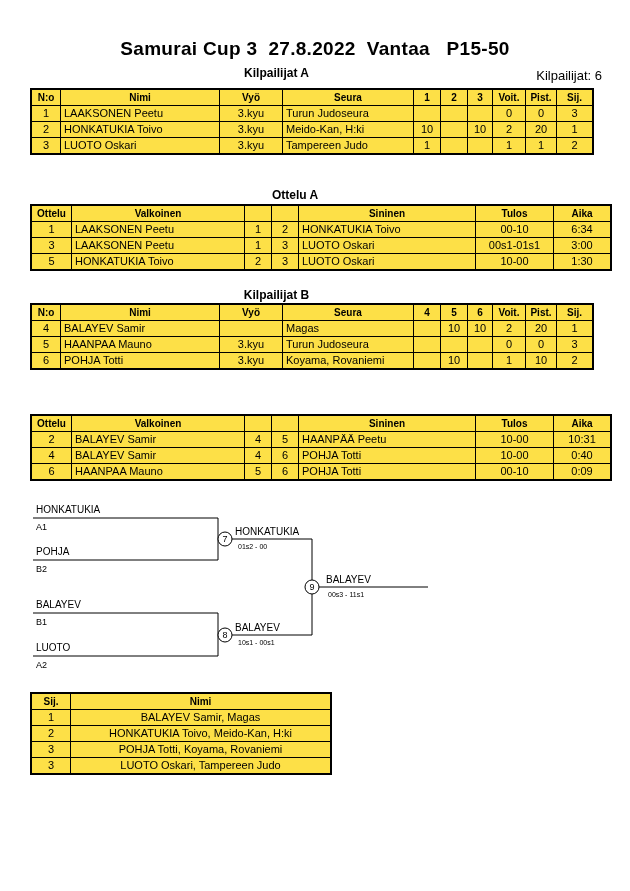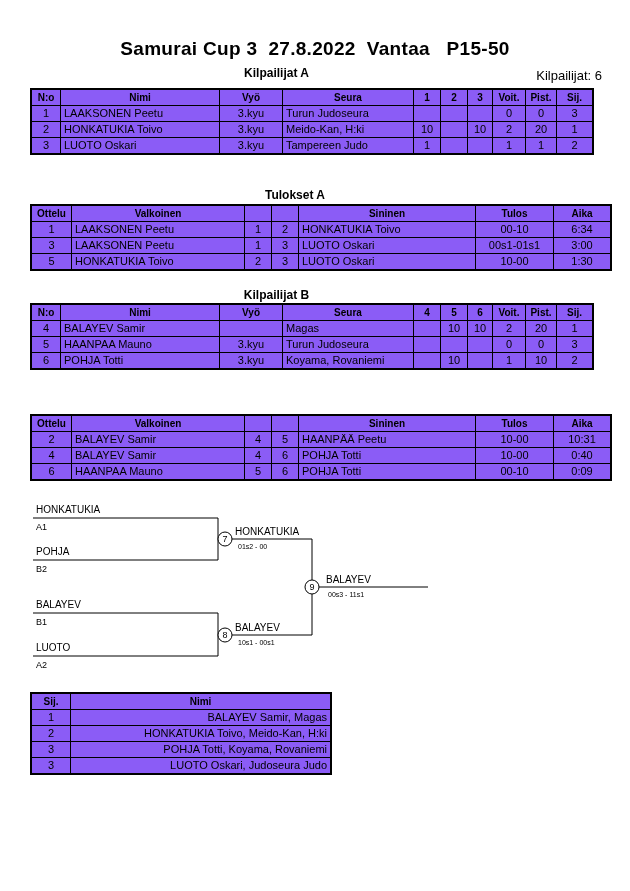--- a/index.html
+++ b/index.html
@@ -12,40 +12,40 @@
     font-size:19px;font-weight:bold;white-space:pre;letter-spacing:.3px;
   }
   .count-label{
     position:absolute;top:68px;right:28px;font-size:13px;
   }
   .sec-title{
     position:absolute;text-align:center;font-size:12px;font-weight:bold;
   }
   table.tbl{
     position:absolute;border-collapse:collapse;table-layout:fixed;
-    border:2px solid #000;background:#8b5cf6;
+    border:2px solid #000;background:#fde047;
   }
   table.tbl th, table.tbl td{
     border:1px solid #000;height:15px;padding:0 3px;overflow:hidden;
     white-space:nowrap;font-size:11px;line-height:15px;
   }
   table.tbl th{font-size:10px;font-weight:bold;text-align:center;padding:0 1px;}
   table.tbl td{text-align:center;}
   
   .kilp .c0{width:22px}.kilp .c1{width:152px}.kilp .c2{width:56px}.kilp .c3{width:124px}
   .kilp .c4{width:20px}.kilp .c5{width:20px}.kilp .c6{width:18px}
   .kilp .c7{width:26px}.kilp .c8{width:24px}.kilp .c9{width:29px}
   .kilp tbody td.c1, .kilp tbody td.c3{text-align:left}
   
   .ottl .c0{width:33px}.ottl .c1{width:166px}.ottl .c2{width:20px}.ottl .c3{width:20px}
   .ottl .c4{width:170px}.ottl .c5{width:71px}.ottl .c6{width:50px}
   .ottl tbody td.c1, .ottl tbody td.c4{text-align:left}
   
   .tulo .c0{width:32px}.tulo .c1{width:253px}
-  .tulo tbody td.c1{text-align:right}
+  .tulo tbody td.c1{text-align:center}
 
   svg.bracket{position:absolute;left:0;top:0;pointer-events:none;}
   svg.bracket line{stroke:#000;stroke-width:1;}
   svg.bracket circle{fill:#fff;stroke:#000;stroke-width:1;}
   svg.bracket text{fill:#000;font-family:"Liberation Sans",sans-serif;}
   .bk-name{font-size:10px;}
   .bk-seed{font-size:9px;}
   .bk-win{font-size:10px;}
   .bk-score{font-size:7px;}
   .bk-num{font-size:9px;text-anchor:middle;}
@@ -107,21 +107,21 @@
           <td class="c4">1</td>
           <td class="c5"></td>
           <td class="c6"></td>
           <td class="c7">1</td>
           <td class="c8">1</td>
           <td class="c9">2</td>
         </tr>
       </tbody>
   </table>
 
-  <div class="sec-title" style="top:188px;left:30px;width:530px">Tulokset A</div>
+  <div class="sec-title" style="top:188px;left:30px;width:530px">Ottelu A</div>
   <table class="tbl ottl" style="top:204px;left:30px">
     <thead>
         <tr>
           <th class="c0">Ottelu</th>
           <th class="c1">Valkoinen</th>
           <th class="c2"></th>
           <th class="c3"></th>
           <th class="c4">Sininen</th>
           <th class="c5">Tulos</th>
           <th class="c6">Aika</th>
@@ -312,18 +312,18 @@
         <tr>
           <td class="c0">2</td>
           <td class="c1">HONKATUKIA Toivo, Meido-Kan, H:ki</td>
         </tr>
         <tr>
           <td class="c0">3</td>
           <td class="c1">POHJA Totti, Koyama, Rovaniemi</td>
         </tr>
         <tr>
           <td class="c0">3</td>
-          <td class="c1">LUOTO Oskari, Judoseura Judo</td>
+          <td class="c1">LUOTO Oskari, Tampereen Judo</td>
         </tr>
       </tbody>
   </table>
 
 </div>
 
 </body></html>

